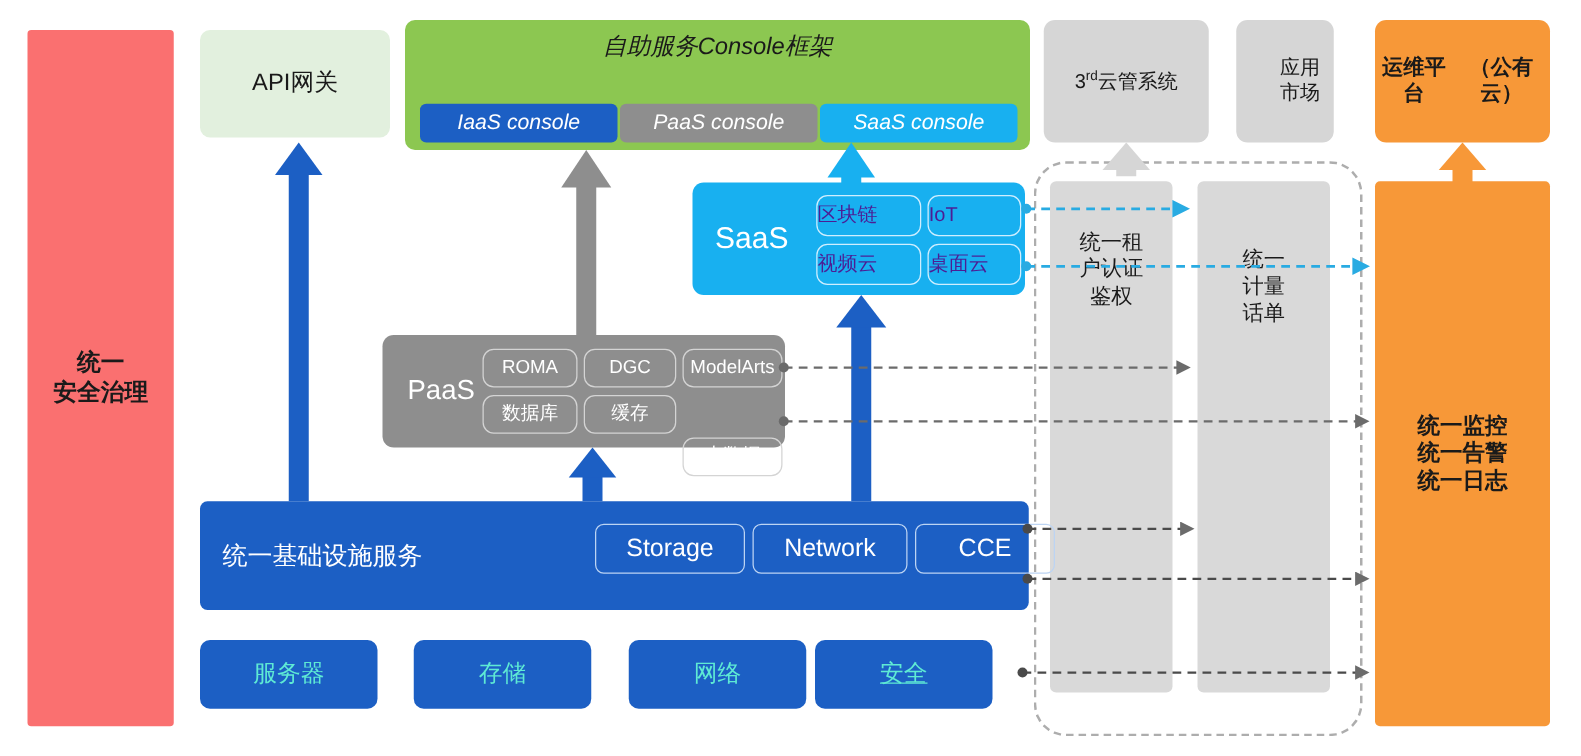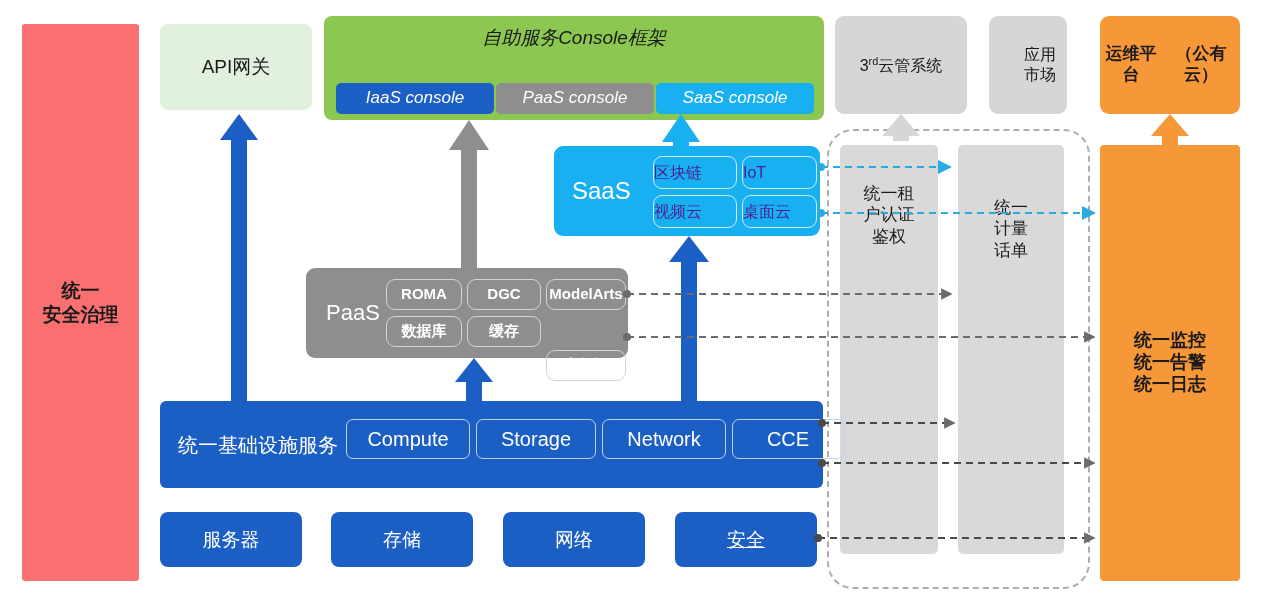--- a/index.html
+++ b/index.html
@@ -57,34 +57,34 @@
     color:#4c1d95;font-size:16px;background:transparent;
   }
 
   
   .paas-box{background:#8E8E8E;border-radius:9px;}
   .paas-label{position:absolute;left:20px;top:50%;transform:translateY(-50%);
      font-size:22px;color:#ffffff;}
   .paas-chip{
     position:absolute;border:1.6px solid #d4d4d4;border-radius:9px;
     display:flex;align-items:center;justify-content:center;
-    color:#ffffff;font-size:15px;background:transparent;font-weight:bold;
+    color:#ffffff;font-size:15px;background:transparent;
   }
 
   
   .infra-bar{background:#1C5FC4;border-radius:6px;}
   .infra-label{position:absolute;left:18px;top:50%;transform:translateY(-50%);
      font-size:20px;color:#ffffff;}
   .infra-chip{
     position:absolute;top:18px;height:38px;border:1.6px solid #bcd4f3;border-radius:7px;
     display:flex;align-items:center;justify-content:center;
     color:#ffffff;font-size:20px;
   }
   .res-box{
-    background:#1C5FC4;color:#ffffff;font-size:19px;border-radius:8px;
+    background:#1C5FC4;color:#5eead4;font-size:19px;border-radius:8px;
   }
 
   
   .dash-container{
     position:absolute;border:2.2px dashed #ADADAD;border-radius:26px;
     background:transparent;
   }
   .gray-col{
     position:absolute;background:#D9D9D9;border-radius:5px;
     display:flex;align-items:flex-start;justify-content:center;
@@ -193,44 +193,41 @@
     <div class="paas-chip" style="left:161px;top:48px;width:72px;height:29px;">
       <span>缓存</span>
     </div>
     <div class="paas-chip" style="left:240px;top:48px;width:78px;height:29px;margin-top:34px;">
       <span>大数据</span>
     </div>
   </div>
 
   <div class="node infra-bar" style="left:160px;top:401px;width:663px;height:87px;display:block;">
     <div class="infra-label">统一基础设施服务</div>
-    <div class="infra-chip" style="left:186px;width:122px;">
-      <span>Compute</span>
-    </div>
     <div class="infra-chip" style="left:316px;width:118px;">
       <span>Storage</span>
     </div>
     <div class="infra-chip" style="left:442px;width:122px;">
       <span>Network</span>
     </div>
     <div class="infra-chip" style="left:572px;width:110px;">
       <span>CCE</span>
     </div>
   </div>
 
   <div class="node res-box" style="left:160px;top:512px;width:142px;height:55px;">
     <span>服务器</span>
   </div>
   <div class="node res-box" style="left:331px;top:512px;width:142px;height:55px;">
     <span>存储</span>
   </div>
   <div class="node res-box" style="left:503px;top:512px;width:142px;height:55px;">
     <span>网络</span>
   </div>
-  <div class="node res-box" style="left:675px;top:512px;width:142px;height:55px;text-decoration:underline;">
+  <div class="node res-box" style="left:652px;top:512px;width:142px;height:55px;text-decoration:underline;">
     <span>安全</span>
   </div>
 
   <svg class="overlay" viewBox="0 0 1265 605">
     <defs>
       <marker id="ah-gray" markerWidth="7" markerHeight="7" refX="5.5" refY="3.2" orient="auto">
         <path d="M0,0 L6.4,3.2 L0,6.4 z" fill="#6b6b6b"></path>
       </marker>
       <marker id="ah-cyan" markerWidth="7" markerHeight="7" refX="5.5" refY="3.2" orient="auto">
         <path d="M0,0 L6.4,3.2 L0,6.4 z" fill="#29ABE2"></path>

